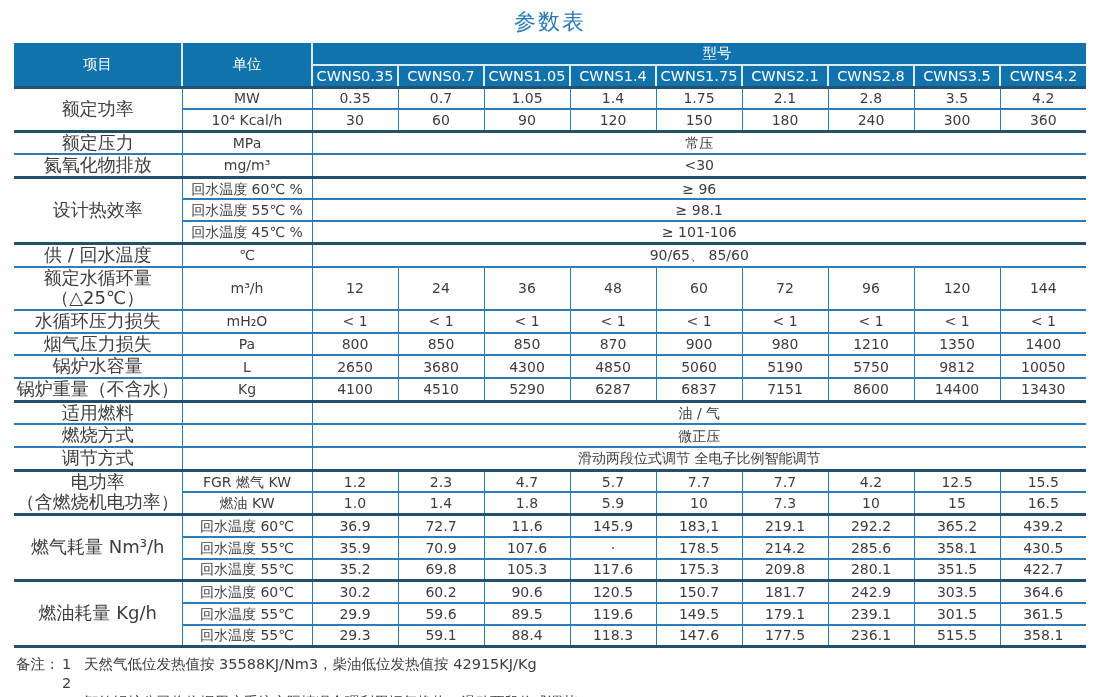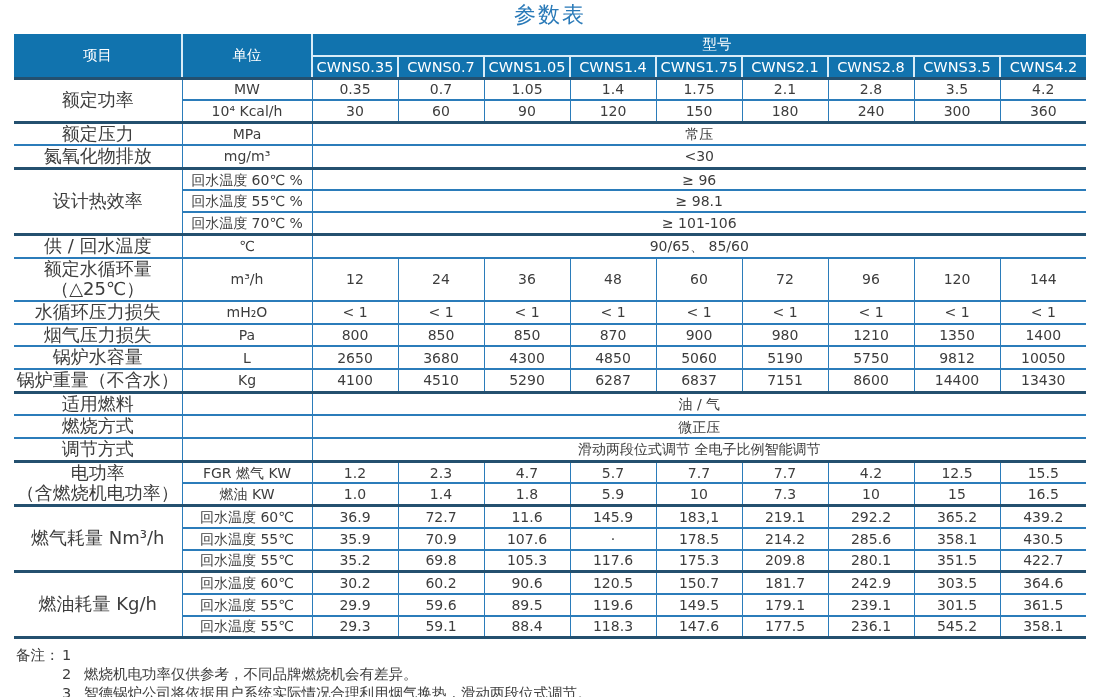--- a/index.html
+++ b/index.html
@@ -9,21 +9,21 @@
     --line_dark:#24506f;
     --body_text:#3d3d3d;
     --header_sep:#d9ecf7;
   }
   *{box-sizing:border-box;}
   html,body{margin:0;padding:0;background:#fff;}
   body{font-family:"DejaVu Sans","Liberation Sans",sans-serif;color:var(--body_text);}
   .page{width:1100px;height:697px;background:#fff;overflow:hidden;position:relative;}
   .title{
     text-align:center;font-size:22px;color:var(--title_text);
-    height:34px;letter-spacing:2px;
+    padding-top:7px;height:43px;letter-spacing:2px;
   }
   table.spec{
     border-collapse:collapse;table-layout:fixed;
     width:1072px;margin-left:14px;
   }
   thead th{
     background:var(--header_bg);color:#ffffff;font-weight:normal;
     font-size:14.5px;height:22px;padding:0;
   }
   thead th.bl{border-left:2px solid var(--header_sep);}
@@ -122,21 +122,21 @@
         <tr class="sep-blue">
           <td class="label cell-sep-dark" rowspan="3">设计热效率</td>
           <td class="unit">回水温度 60℃ %</td>
           <td class="val" colspan="9">≥ 96</td>
         </tr>
         <tr class="sep-blue">
           <td class="unit">回水温度 55℃ %</td>
           <td class="val" colspan="9">≥ 98.1</td>
         </tr>
         <tr class="sep-dark">
-          <td class="unit">回水温度 70℃ %</td>
+          <td class="unit">回水温度 45℃ %</td>
           <td class="val" colspan="9">≥ 101-106</td>
         </tr>
         <tr class="sep-blue">
           <td class="label cell-sep-blue">供 / 回水温度</td>
           <td class="unit">℃</td>
           <td class="val" colspan="9">90/65、 85/60</td>
         </tr>
         <tr class="sep-blue">
           <td class="label cell-sep-blue">额定水循环量（△25℃）</td>
           <td class="unit">m³/h</td>
@@ -307,36 +307,36 @@
         </tr>
         <tr class="sep-dark">
           <td class="unit">回水温度 55℃</td>
           <td class="val">29.3</td>
           <td class="val">59.1</td>
           <td class="val">88.4</td>
           <td class="val">118.3</td>
           <td class="val">147.6</td>
           <td class="val">177.5</td>
           <td class="val">236.1</td>
-          <td class="val">545.2</td>
+          <td class="val">515.5</td>
           <td class="val">358.1</td>
         </tr>
       </tbody>
   </table>
 
   <div class="notes">
     <div class="notes-row">
       <div class="notes-label">备注：</div>
       <div id="notes-list">
           <div class="note-item">
             <span class="note-num">1</span>
+            <span>天然气低位发热值按 35588KJ/Nm3，柴油低位发热值按 42915KJ/Kg</span>
           </div>
           <div class="note-item">
             <span class="note-num">2</span>
-            <span>燃烧机电功率仅供参考，不同品牌燃烧机会有差异。</span>
           </div>
           <div class="note-item">
             <span class="note-num">3</span>
             <span>智德锅炉公司将依据用户系统实际情况合理利用烟气换热，滑动两段位式调节。</span>
           </div>
         </div>
     </div>
   </div>
 
   <div class="bottom-line"></div>

